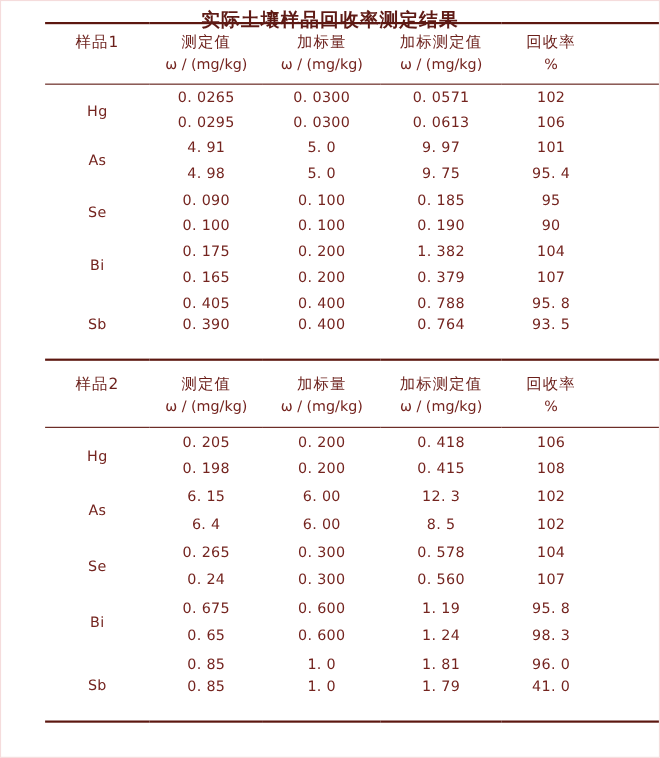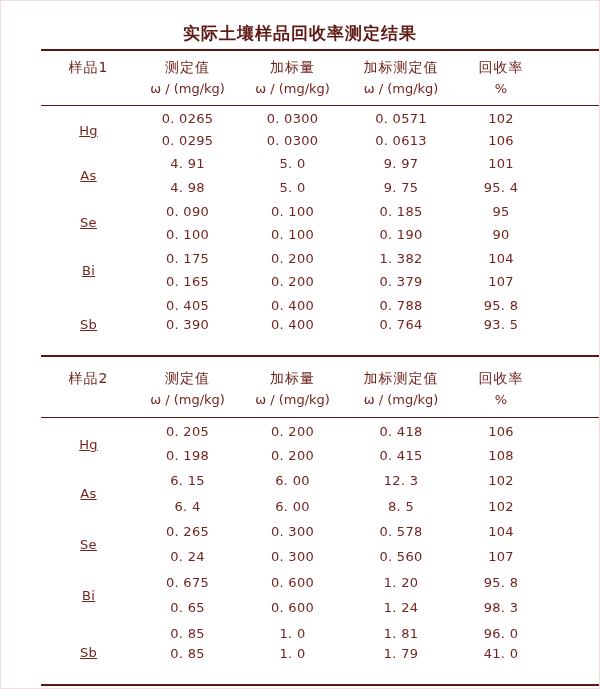--- a/index.html
+++ b/index.html
@@ -9,21 +9,21 @@
     width: 600px;
   }
   #page {
     width: 600px;
     height: 689px;
     background: #ffffff;
     border: 1px solid #f5dcdc;
     overflow: hidden;
   }
   .title-wrap {
-    height: 48px;
+    height: 19px;
     display: flex;
     align-items: center;
     justify-content: center;
     padding-top: 16px;
   }
   .title {
     font-size: 17px;
     font-weight: bold;
     letter-spacing: 1px;
     color: #5e1a15;
@@ -68,21 +68,21 @@
     border-bottom: 1.5px solid #5c1710;
   }
   table.t2 tr.hl th { height: 32px; }
   table.t2 tr.hu th { height: 28px; }
 
   td.val, td.el { font-size: 13px; letter-spacing: 0.3px; }
   table.t1 tbody td { height: 23.6px; }
   table.t2 tbody td { height: 25.4px; }
   tbody tr:first-child td { padding-top: 3px; }
   tbody tr:last-child td { padding-bottom: 23px; }
-  td.el { vertical-align: middle; text-decoration: underline; }
+  td.el { vertical-align: middle; }
 </style>
 </head>
 <body>
 
 <div id="page">
 
   <div class="title-wrap">
     <div class="title">实际土壤样品回收率测定结果</div>
   </div>
 
@@ -240,21 +240,21 @@
         <tr>
           <td class="val">0. 24</td>
           <td class="val">0. 300</td>
           <td class="val">0. 560</td>
           <td class="val">107</td>
         </tr>
         <tr>
           <td rowspan="2" class="el">Bi</td>
           <td class="val">0. 675</td>
           <td class="val">0. 600</td>
-          <td class="val">1. 20</td>
+          <td class="val">1. 19</td>
           <td class="val">95. 8</td>
         </tr>
         <tr>
           <td class="val">0. 65</td>
           <td class="val">0. 600</td>
           <td class="val">1. 24</td>
           <td class="val">98. 3</td>
         </tr>
         <tr>
           <td rowspan="2" class="el">Sb</td>

